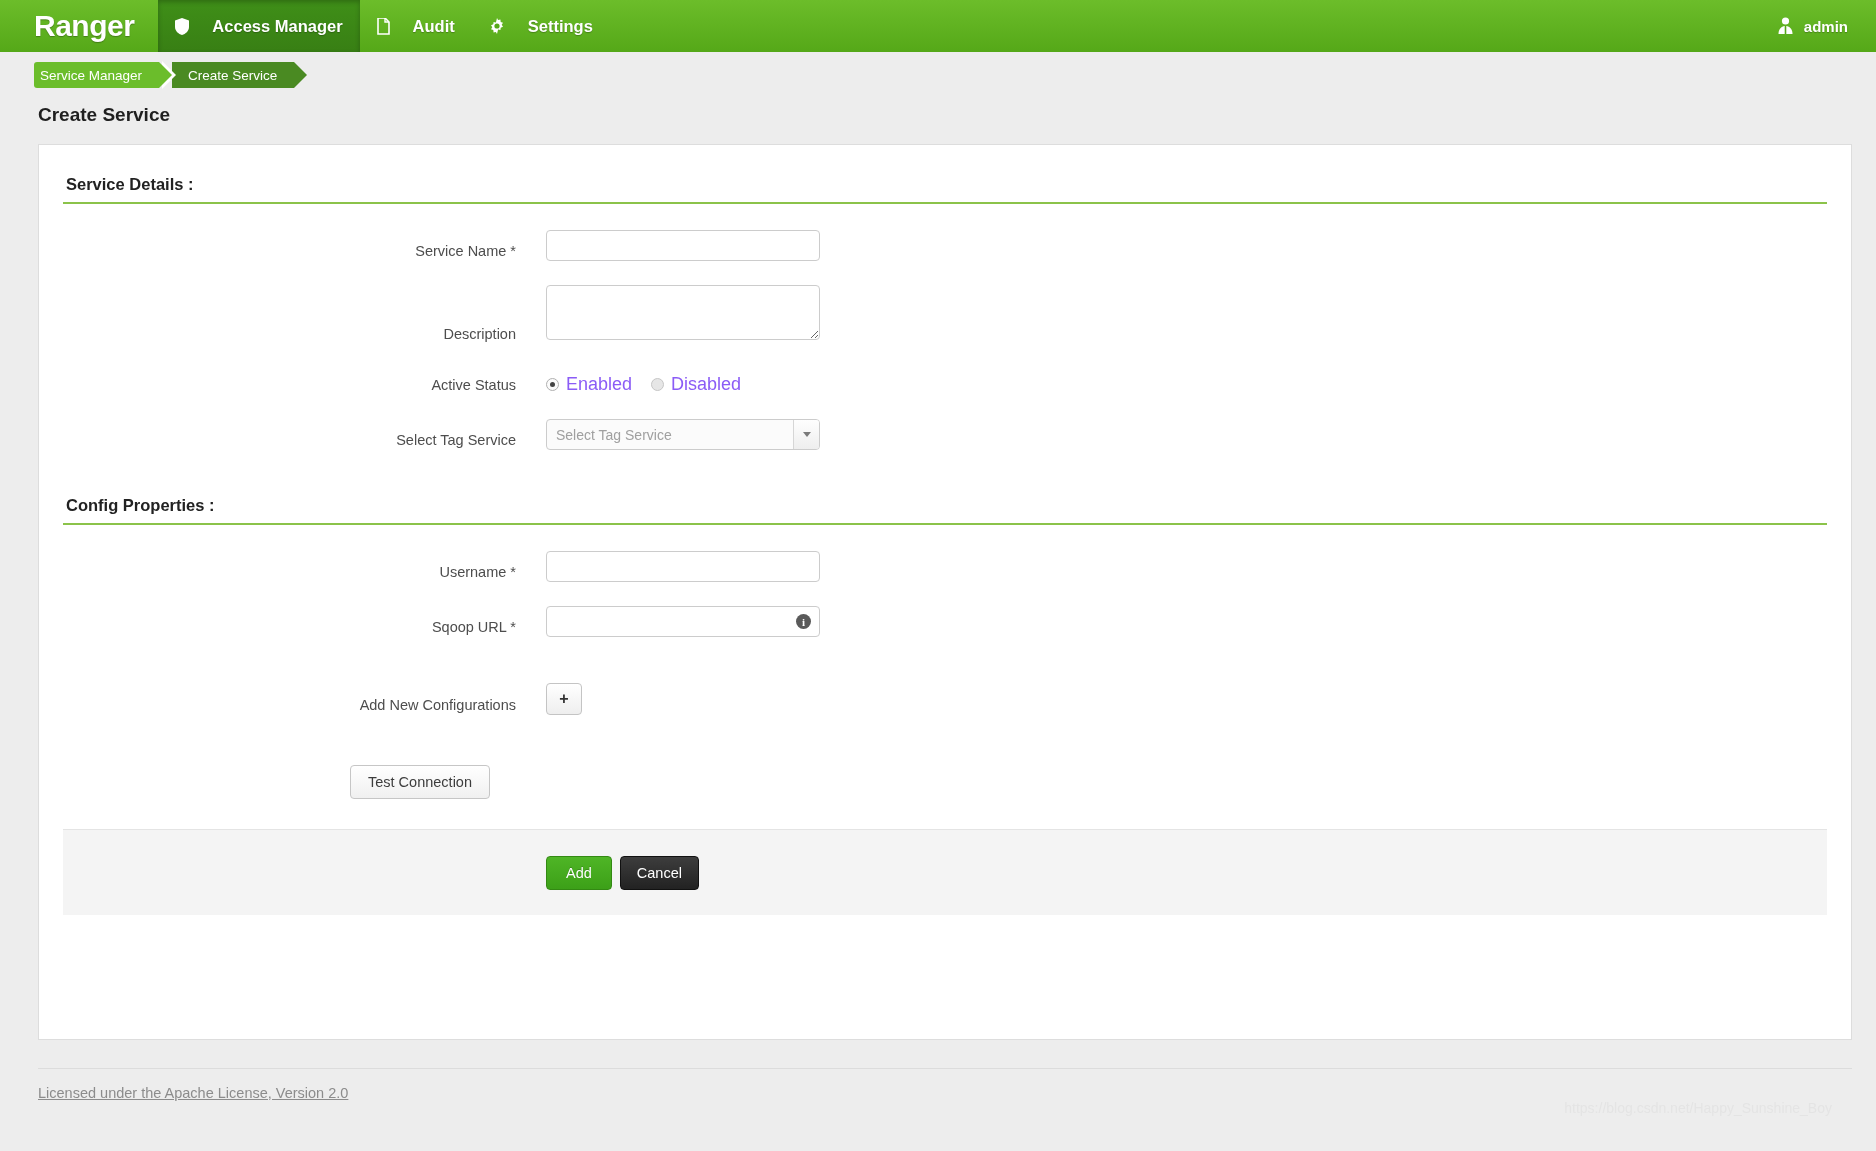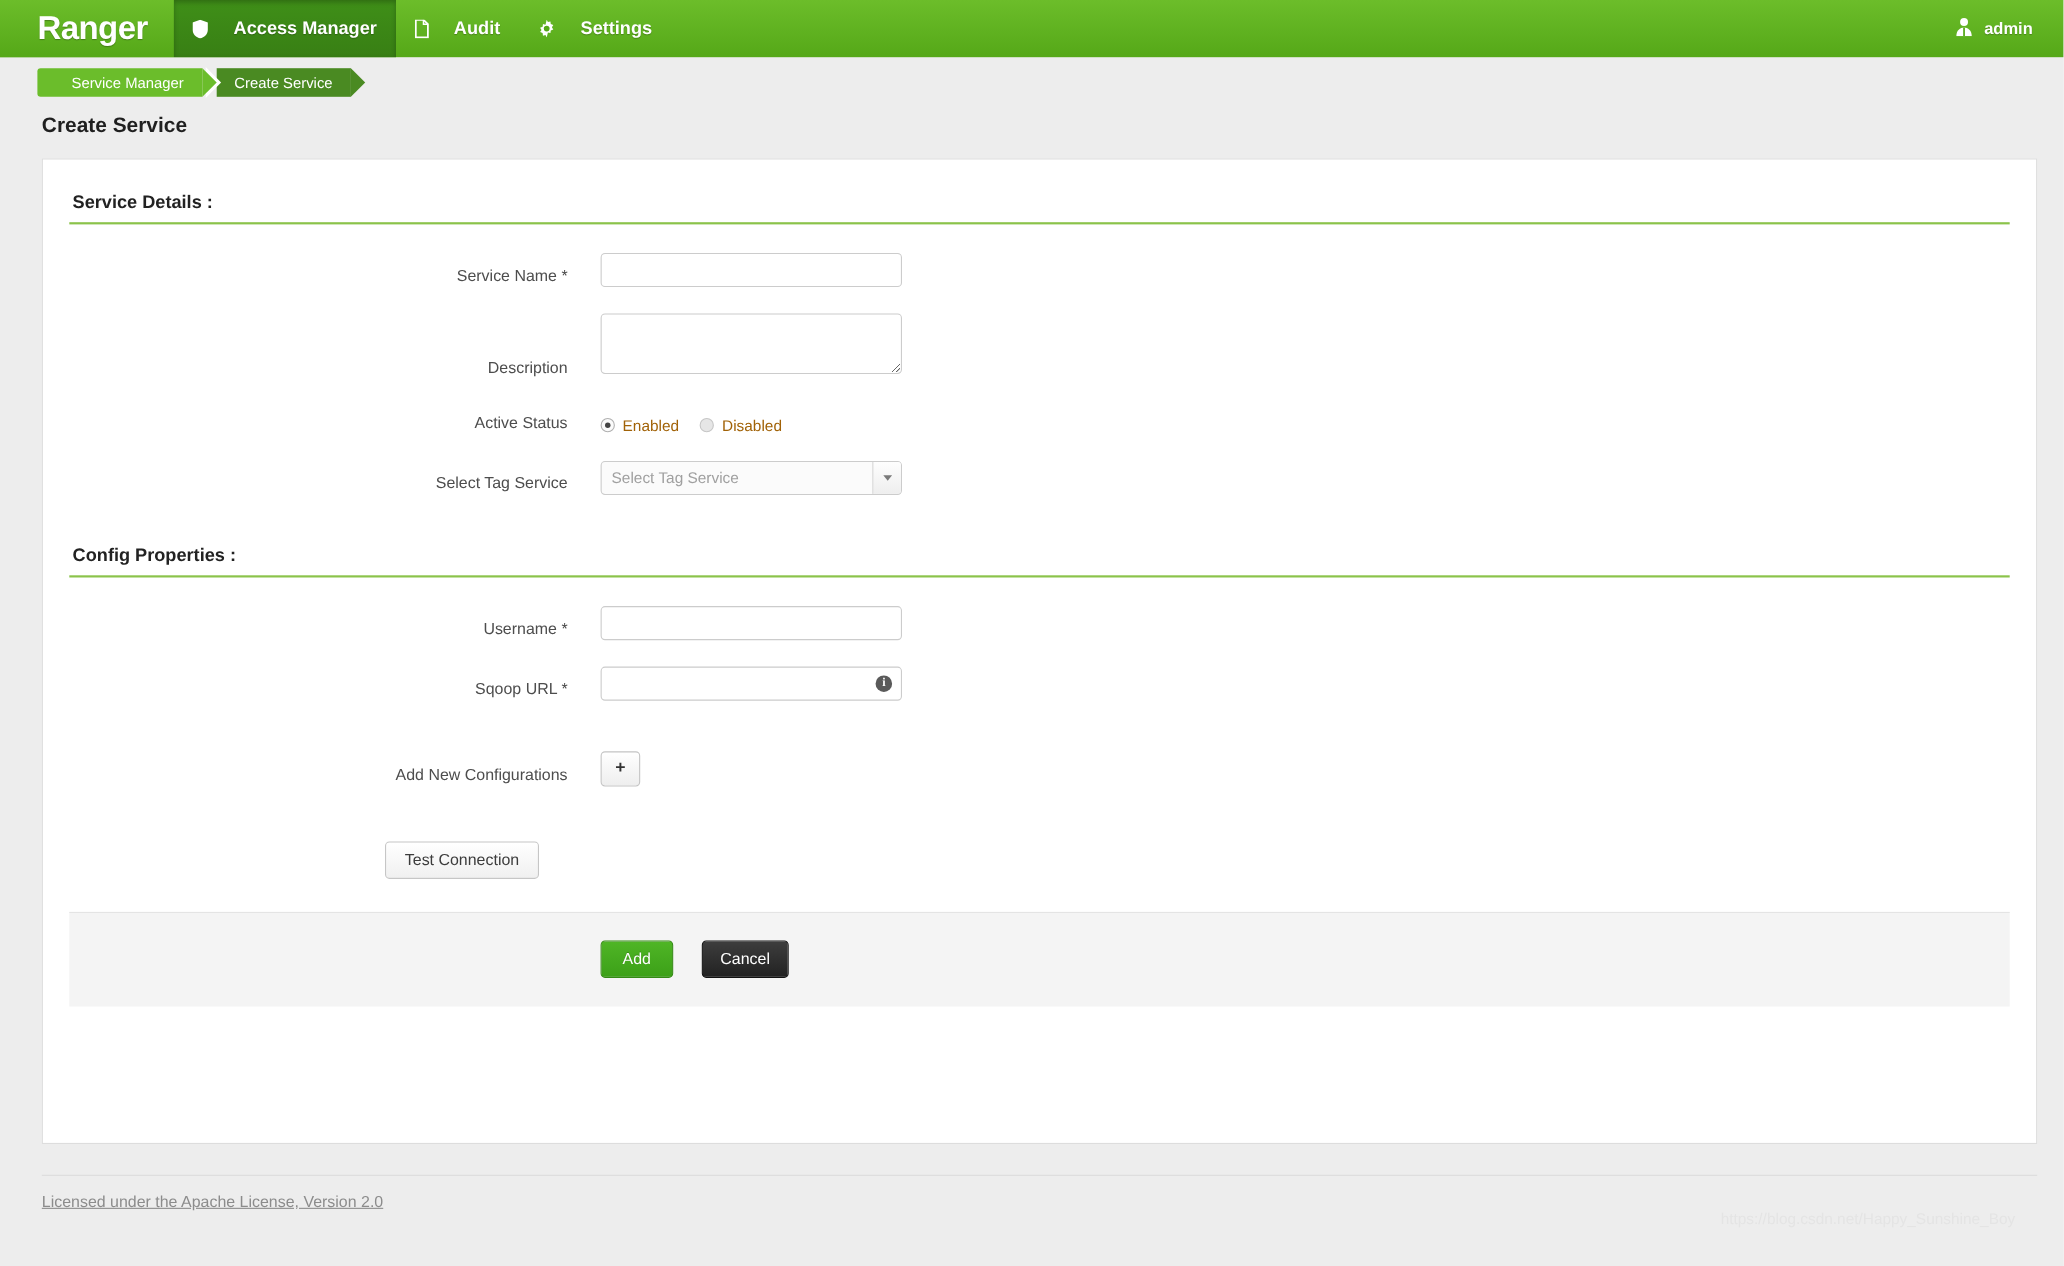--- a/index.html
+++ b/index.html
@@ -56,21 +56,21 @@
 
   
   .crumbwrap { padding: 10px 0 0 34px; }
   .crumbs { display: flex; align-items: stretch; height: 26px; font-size: 13.5px; }
   .crumb {
     display: flex; align-items: center;
     color: #ffffff;
     padding: 0 17px 0 16px;
     position: relative;
   }
-  .crumb:first-child { border-radius: 3px 0 0 3px; padding-left: 31px; }
+  .crumb:first-child { border-radius: 3px 0 0 3px; padding-left: 6px; }
   .crumb-a { background: #6bbd2b; }
   .crumb-b { background: #4a8a22; }
   .crumb::after {
     content: "";
     position: absolute;
     right: -13px; top: 0;
     width: 0; height: 0;
     border-top: 13px solid transparent;
     border-bottom: 13px solid transparent;
     z-index: 2;
@@ -134,21 +134,21 @@
     font-size: 14px;
     font-family: "Liberation Sans", sans-serif;
     color: #444;
     outline: none;
   }
   .txt::placeholder { color: #a3a3a3; }
   textarea.txt {
     height: 55px; resize: vertical;
   }
 
-  .radio-line { display: flex; align-items: center; gap: 9px; padding-top: 6px; font-size: 14px; color: #a16207; }
+  .radio-line { display: flex; align-items: center; gap: 9px; padding-top: 6px; font-size: 18px; color: #8b5cf6; }
   .radio-line .opt { display: flex; align-items: center; gap: 7px; margin-right: 10px; cursor: pointer; }
   .rdo {
     width: 13px; height: 13px; border-radius: 50%;
     border: 1px solid #b0b0b0;
     background: #fbfbfb;
     display: inline-block; position: relative;
   }
   .rdo.on::after {
     content: ""; position: absolute;
     left: 3px; top: 3px; width: 5px; height: 5px;
@@ -254,21 +254,21 @@
   }
 
   
   .panel-foot {
     margin: 30px 24px 0 24px;
     background: #f4f4f4;
     border-top: 1px solid #e4e4e4;
     height: 86px;
     display: flex; align-items: center;
     padding-left: 483px;
-    gap: 26px;
+    gap: 8px;
   }
   .btn-primary {
     background: linear-gradient(to bottom, #4fb526, #3ca018);
     border: 1px solid #338913;
     border-radius: 4px;
     color: #ffffff; font-size: 14.5px;
     padding: 8px 19px; cursor: pointer;
     font-family: "Liberation Sans", sans-serif;
     text-shadow: 0 -1px 0 rgba(0,0,0,.2);
   }

